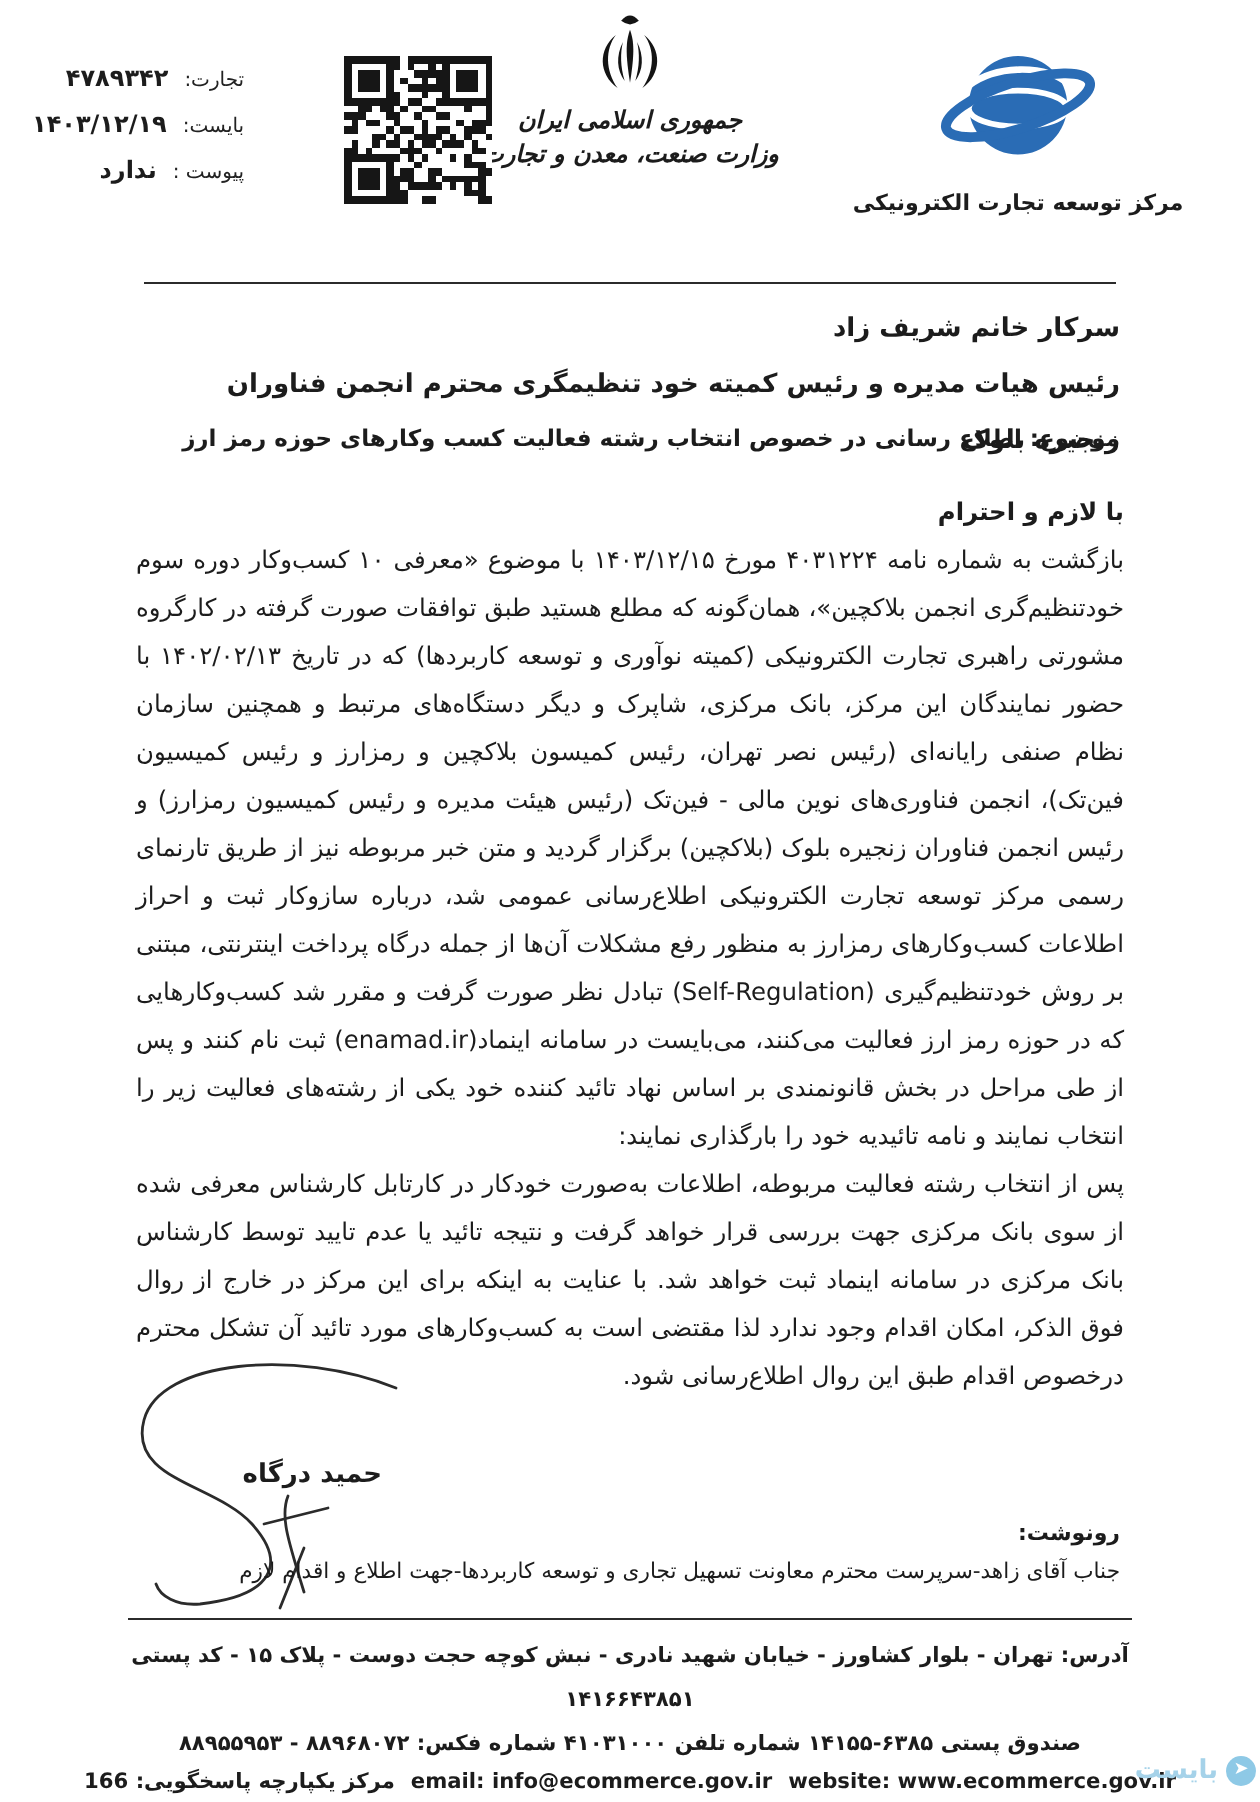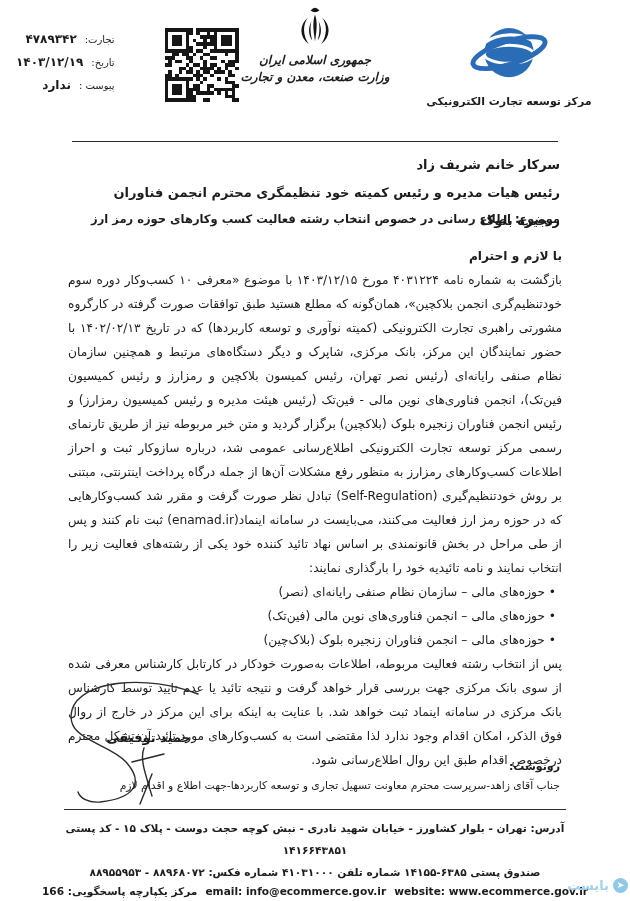--- a/index.html
+++ b/index.html
@@ -91,21 +91,21 @@
     <div class="gov-line">وزارت صنعت، معدن و تجارت</div>
   </div>
 
   <div class="meta-block">
     <div class="meta-fields">
       <div class="meta-row">
         <span class="meta-label">تجارت:</span>
         <span class="meta-value">۴۷۸۹۳۴۲</span>
       </div>
       <div class="meta-row">
-        <span class="meta-label">تاریخ:</span>
+        <span class="meta-label">بایست:</span>
         <span class="meta-value">۱۴۰۳/۱۲/۱۹</span>
       </div>
       <div class="meta-row">
         <span class="meta-label">پیوست :</span>
         <span class="meta-value">ندارد</span>
       </div>
     </div>
     <div class="qr">
         <div style="background: rgb(22, 22, 22);"></div>
         <div style="background: rgb(22, 22, 22);"></div>
@@ -556,38 +556,33 @@
   <div class="recipient">
     <div class="recipient-name">سرکار خانم شریف زاد</div>
     <div class="recipient-title">رئیس هیات مدیره و رئیس کمیته خود تنظیمگری  محترم انجمن فناوران زنجیره بلوک</div>
   </div>
 
   <div class="subject">موضوع: اطلاع رسانی در خصوص انتخاب رشته فعالیت کسب وکارهای حوزه رمز ارز</div>
 
   <div class="letter-body">
     <div class="salutation">با لازم و احترام</div>
     <p>بازگشت به شماره نامه ۴۰۳۱۲۲۴ مورخ ۱۴۰۳/۱۲/۱۵ با موضوع «معرفی ۱۰ کسب‌وکار دوره سوم خودتنظیم‌گری انجمن بلاکچین»، همان‌گونه که مطلع هستید طبق توافقات صورت گرفته در کارگروه مشورتی راهبری تجارت الکترونیکی (کمیته نوآوری و توسعه کاربردها) که در تاریخ ۱۴۰۲/۰۲/۱۳ با حضور نمایندگان این مرکز، بانک مرکزی، شاپرک و دیگر دستگاه‌های مرتبط و همچنین سازمان نظام صنفی رایانه‌ای (رئیس نصر تهران، رئیس کمیسون بلاکچین و رمزارز و رئیس کمیسیون فین‌تک)، انجمن فناوری‌های نوین مالی - فین‌تک (رئیس هیئت مدیره و رئیس کمیسیون رمزارز) و رئیس انجمن فناوران زنجیره بلوک (بلاکچین) برگزار گردید و متن خبر مربوطه نیز از طریق تارنمای رسمی مرکز توسعه تجارت الکترونیکی اطلاع‌رسانی عمومی شد، درباره سازوکار ثبت و احراز اطلاعات کسب‌وکارهای رمزارز به منظور رفع مشکلات آن‌ها از جمله درگاه پرداخت اینترنتی، مبتنی بر روش خودتنظیم‌گیری (Self-Regulation) تبادل نظر صورت گرفت و مقرر شد کسب‌وکارهایی که در حوزه رمز ارز فعالیت می‌کنند، می‌بایست در سامانه اینماد(enamad.ir) ثبت نام کنند و پس از طی مراحل در بخش قانونمندی بر اساس نهاد تائید کننده خود یکی از رشته‌های فعالیت زیر را انتخاب نمایند و نامه تائیدیه خود را بارگذاری نمایند:</p>
-    <ul class="bullet-list">
-      <li>حوزه‌های مالی – سازمان نظام صنفی رایانه‌ای (نصر)</li>
-      <li>حوزه‌های مالی – انجمن فناوری‌های نوین مالی (فین‌تک)</li>
-      <li>حوزه‌های مالی – انجمن فناوران زنجیره بلوک (بلاک‌چین)</li>
-    </ul>
     <p>پس از انتخاب رشته فعالیت مربوطه، اطلاعات به‌صورت خودکار در کارتابل کارشناس معرفی شده از سوی بانک مرکزی جهت بررسی قرار خواهد گرفت و نتیجه تائید یا عدم تایید توسط کارشناس بانک مرکزی در سامانه اینماد ثبت خواهد شد. با عنایت به اینکه برای این مرکز در خارج از روال فوق الذکر، امکان اقدام وجود ندارد لذا مقتضی است به کسب‌وکارهای مورد تائید آن تشکل محترم درخصوص اقدام طبق این روال اطلاع‌رسانی شود.</p>
   </div>
 
   <div class="sig-block">
     <svg viewBox="0 0 175 130">
       <g fill="none" stroke="#2b2b2b" stroke-width="1.4" stroke-linecap="round">
         <path d="M150,16 C100,-4 32,2 24,32 C16,62 60,64 78,84 C96,104 88,120 52,124 C40,125 32,120 30,114"></path>
         <path d="M96,70 C92,80 96,92 104,118"></path>
         <path d="M84,84 L116,76"></path>
         <path d="M104,96 L92,126"></path>
       </g>
     </svg>
-    <div class="sig-name">حمید توفیقی</div>
+    <div class="sig-name">حمید درگاه</div>
   </div>
 
   <div class="cc">
     <div class="cc-label">رونوشت:</div>
     <div class="cc-line">جناب آقای زاهد-سرپرست محترم معاونت تسهیل تجاری و توسعه کاربردها-جهت اطلاع و اقدام لازم</div>
   </div>
 
   <div class="hr hr-footer"></div>
 
   <div class="footer">

